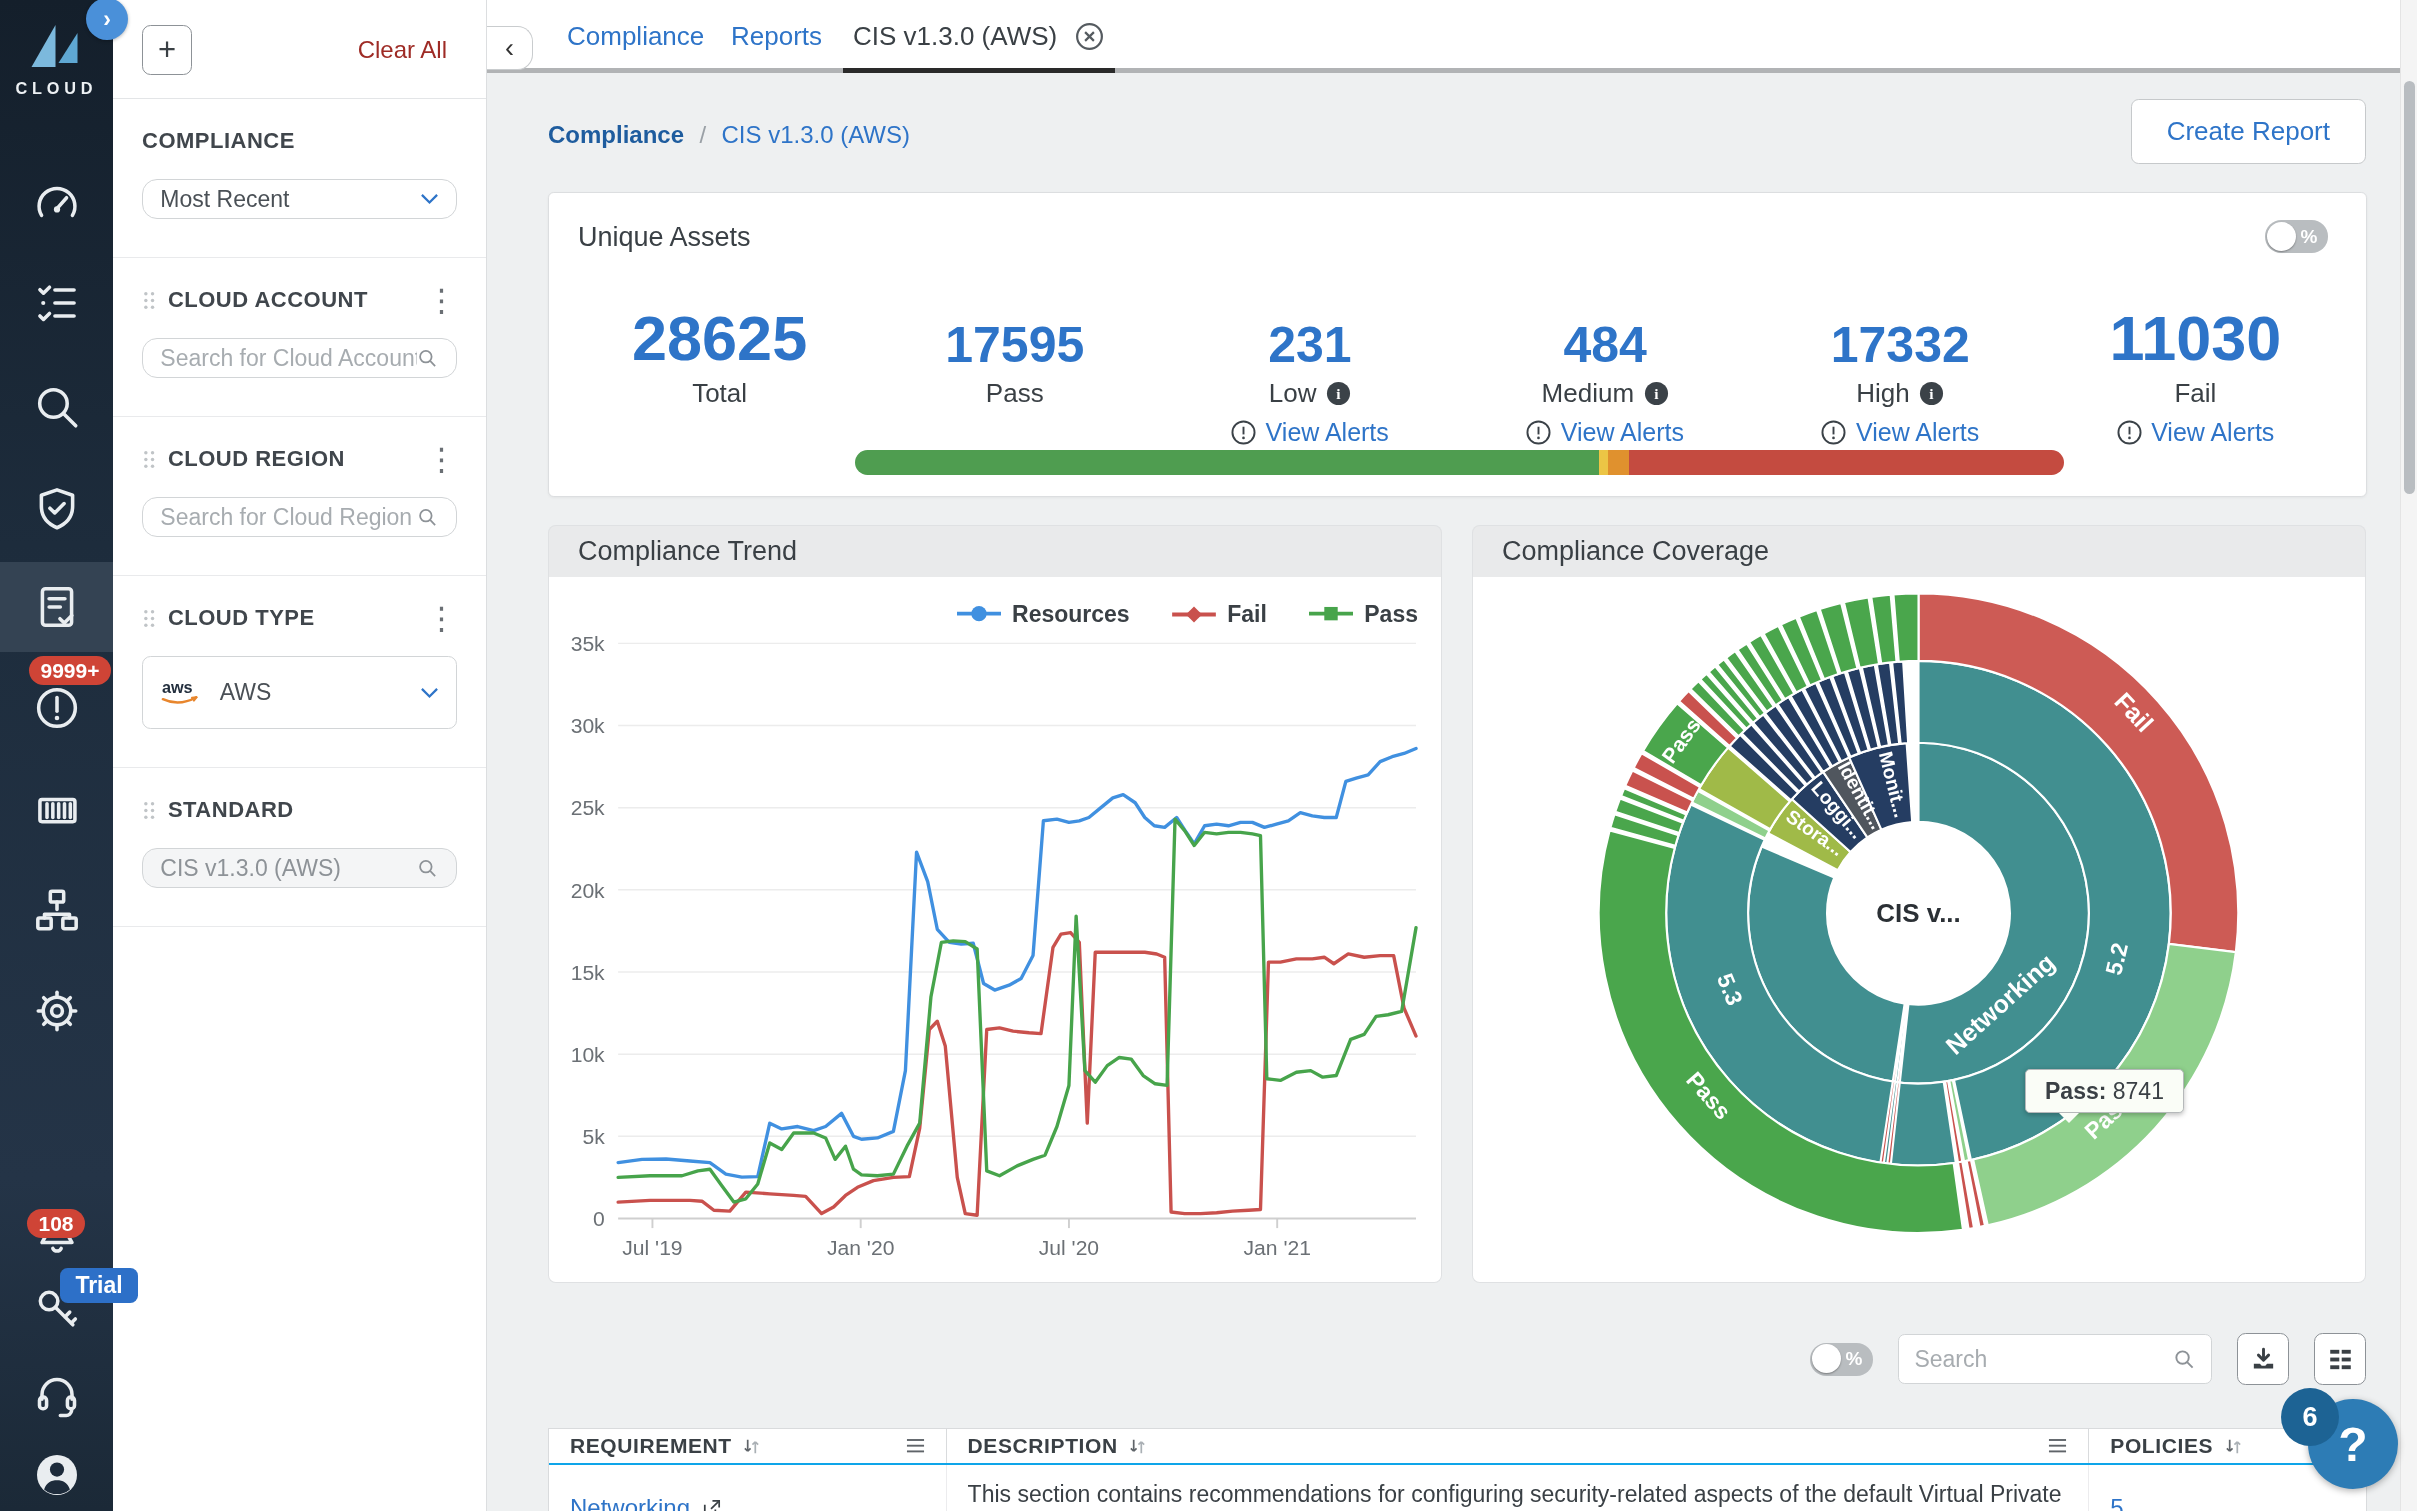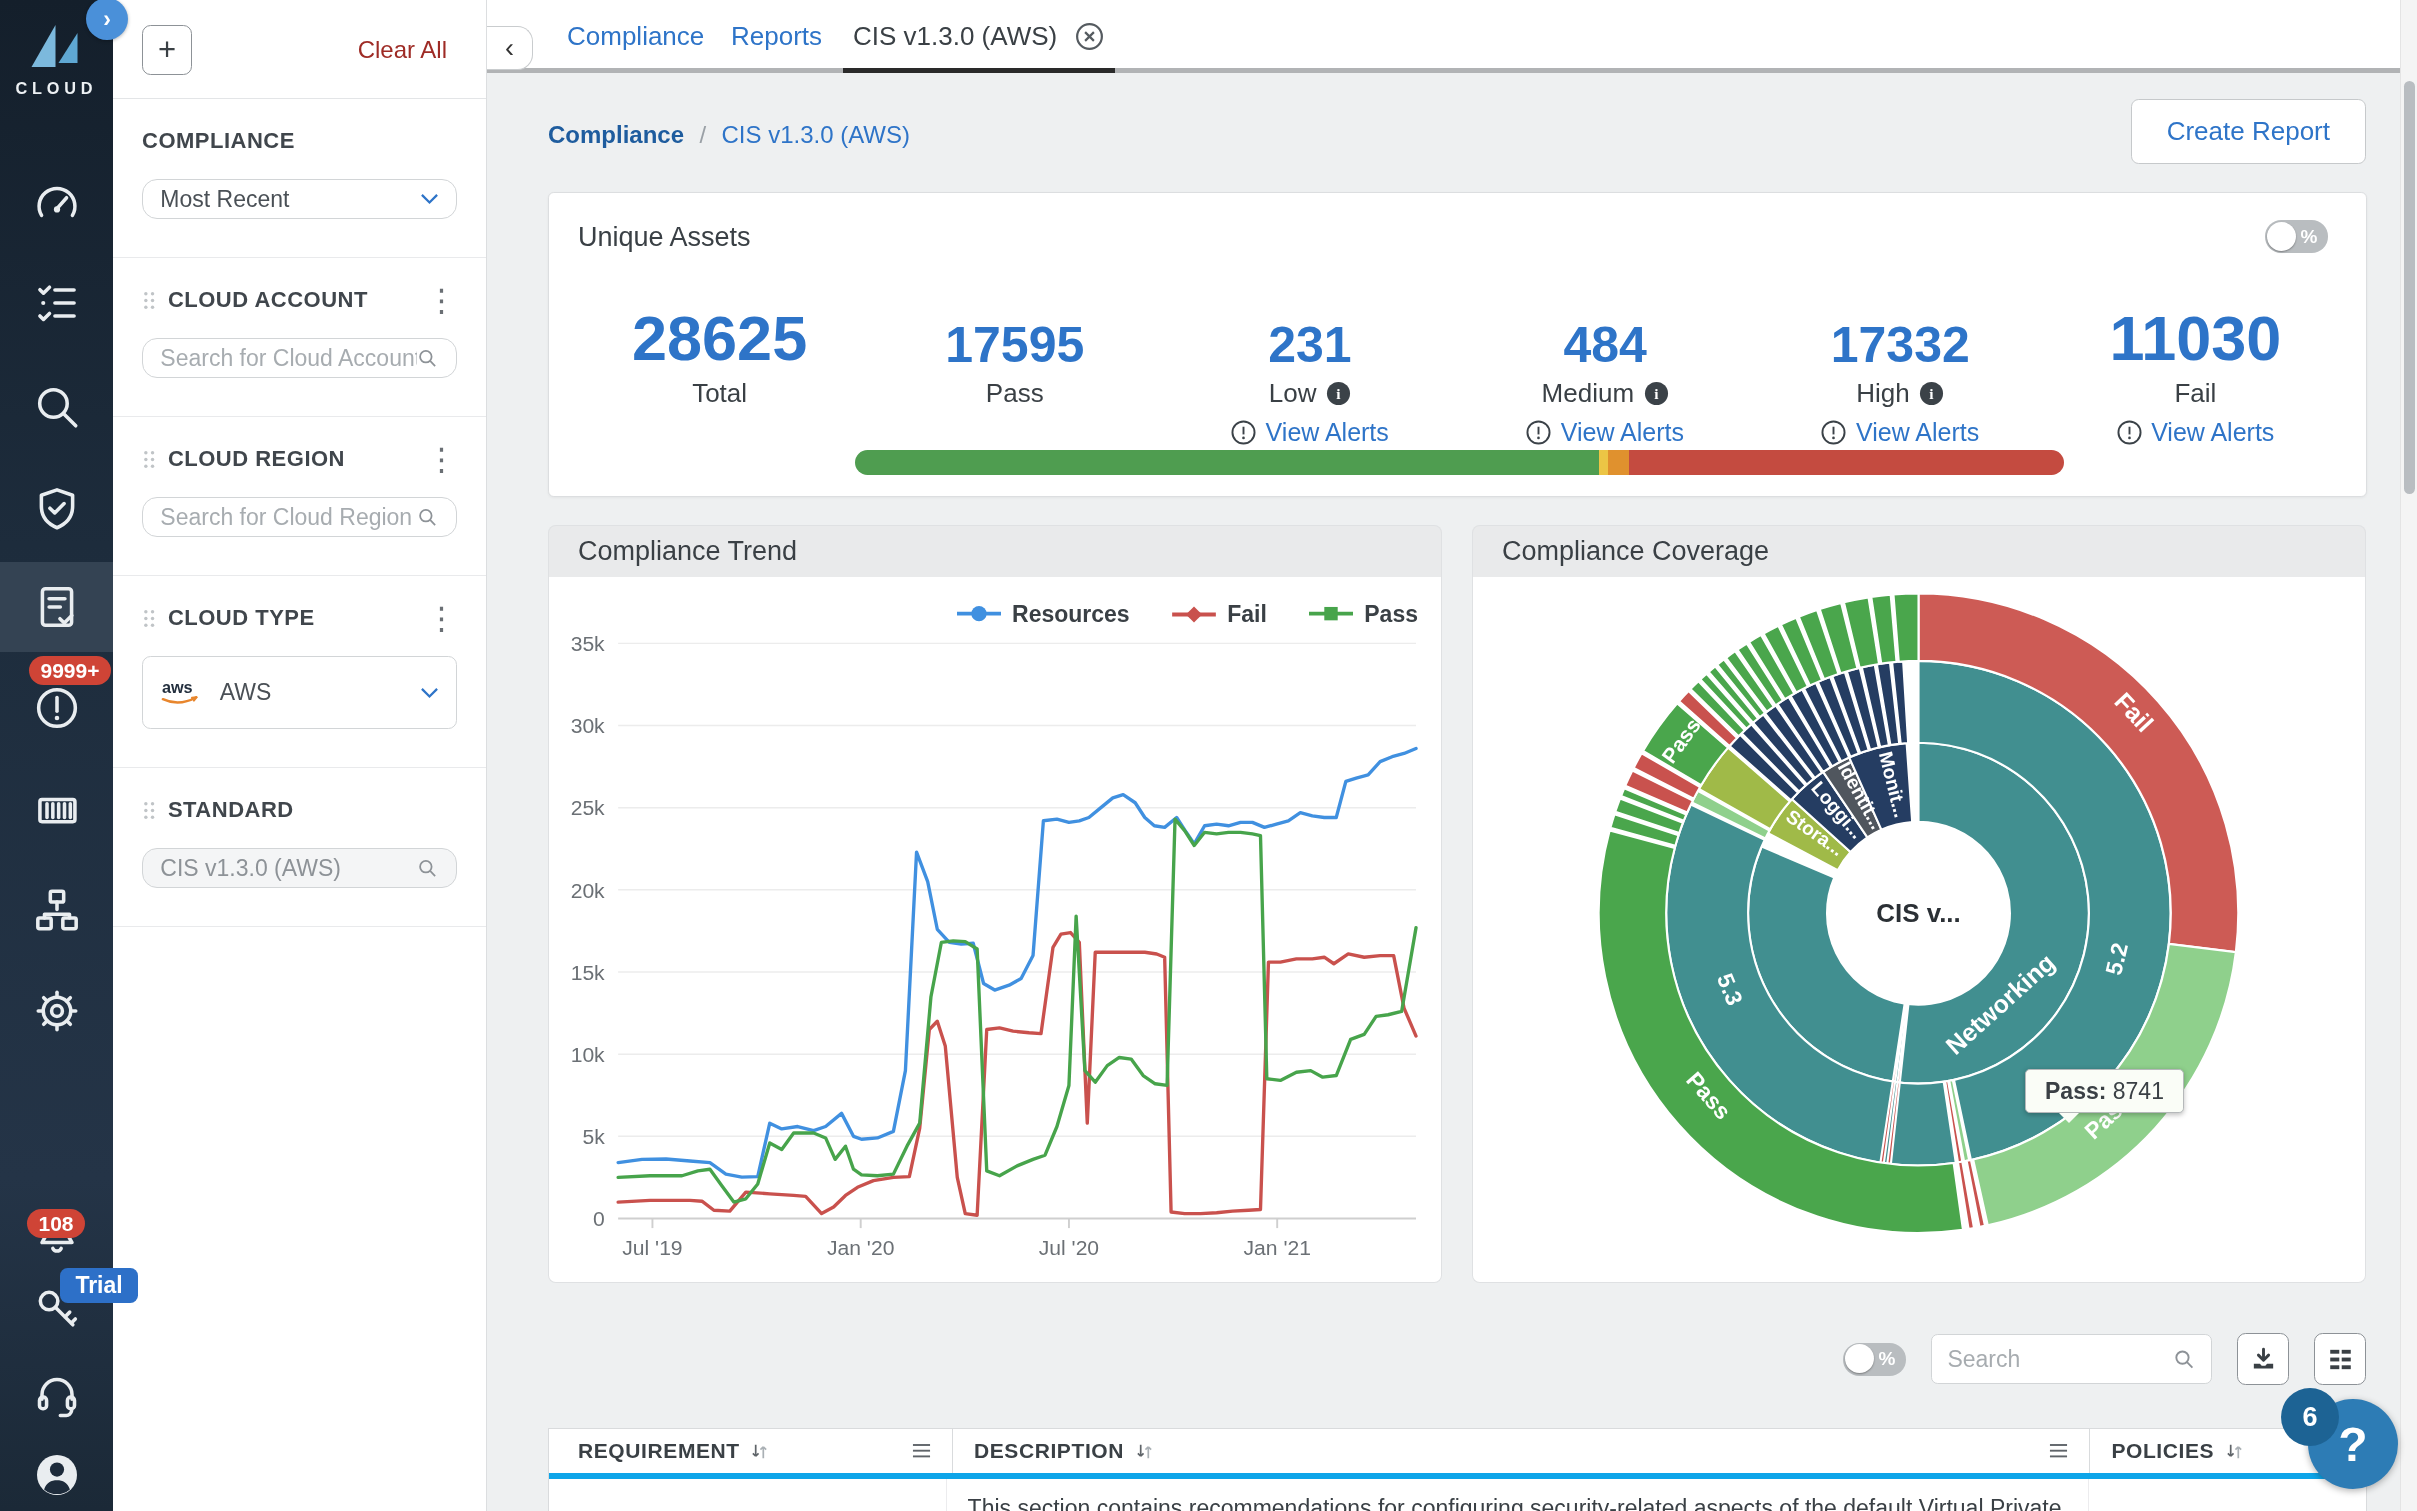--- a/index.html
+++ b/index.html
@@ -86,28 +86,28 @@
   .legend { position:absolute; top:11.5px; right:23px; display:flex; gap:42px; z-index:2; }
   .legend-item { display:flex; align-items:center; gap:11.5px; font-size:23px; font-weight:bold; color:#3a4045; cursor:pointer;margin-top:12px; }
   svg.chartsvg { position:absolute; left:0; top:0; width:892px; height:704px; }
 
   .sb-tooltip { position:absolute; left:552px; top:492px; background:#fafdf7; border:1px solid #b5b8ba; border-radius:4.8px;
                 padding:7.7px 19px; font-size:23px; color:#3a4045; box-shadow:0 1.9px 5.8px rgba(0,0,0,.25); z-index:3; white-space:nowrap; }
   .sb-tooltip::after { content:""; position:absolute; left:33px; bottom:-10.6px; border:10.6px solid transparent; border-bottom:none; border-top-color:#fafdf7; }
   .sb-tooltip b { font-weight:bold; }
 
   .toolbar { position:absolute; left:61px; right:51px; top:1260px; height:52px; display:flex; justify-content:flex-end; align-items:center; gap:25px; }
-  .tsearch { width:281px; height:50px; border:1.4px solid #d2d5d7; border-radius:6.7px; background:#fff; display:flex; align-items:center; padding:0 15.4px; }
+  .tsearch { width:314px; height:50px; border:1.4px solid #d2d5d7; border-radius:6.7px; background:#fff; display:flex; align-items:center; padding:0 15.4px; }
   .tsearch input { border:none; outline:none; font-size:23px; color:#4a5056; width:100%; background:transparent; }
   .tsearch input::placeholder { color:#a7acb0; }
   .icon-btn { width:52px; height:52px; border:1.4px solid #8d9297; border-radius:8.6px; background:#fff;
               display:flex; align-items:center; justify-content:center; cursor:pointer; }
 
   .gridtable { position:absolute; left:61px; top:1355px; width:1819px; background:#fff; border:1px solid #d9dbdd; }
-  .thead { display:flex; height:50px; border-bottom:6px solid #0ea5e9;padding-left:8px; }
+  .thead { display:flex; height:36px; border-bottom:2px solid #0ea5e9; }
   .th { display:flex; align-items:center; gap:9.6px; padding:0 21px; font-size:21px; font-weight:bold; letter-spacing:0.6px;
         color:#3a4045; border-right:1px solid #d9dbdd; cursor:pointer; }
   .th:last-child { border-right:none; }
   .th .ham { margin-left:auto; }
   .c-req { width:398px; } .c-desc { width:1144px; } .c-pol { width:277px; }
   .trow { display:flex; height:86px; }
   .td { display:flex; align-items:center; gap:9.6px; padding:0 21px; font-size:23px; border-right:1px solid #ececee; }
   .td:last-child { border-right:none; }
   .cell-link { color:#2e74c8; font-size:24px; cursor:pointer; display:flex; align-items:center; gap:9.6px; }
 

